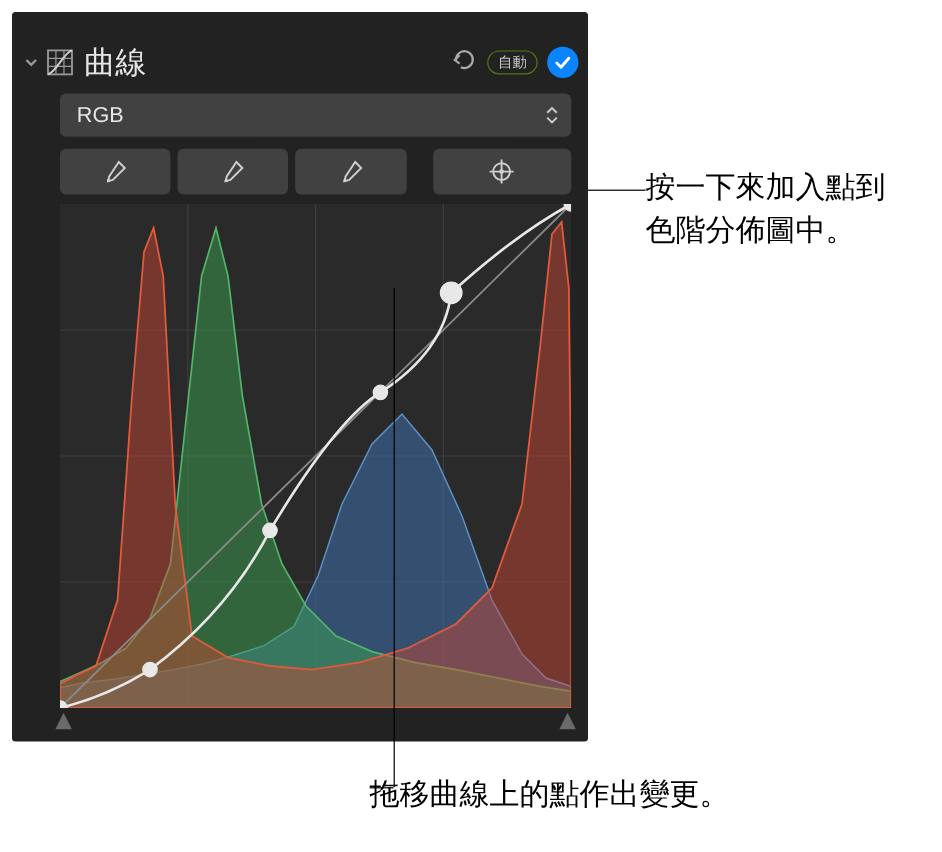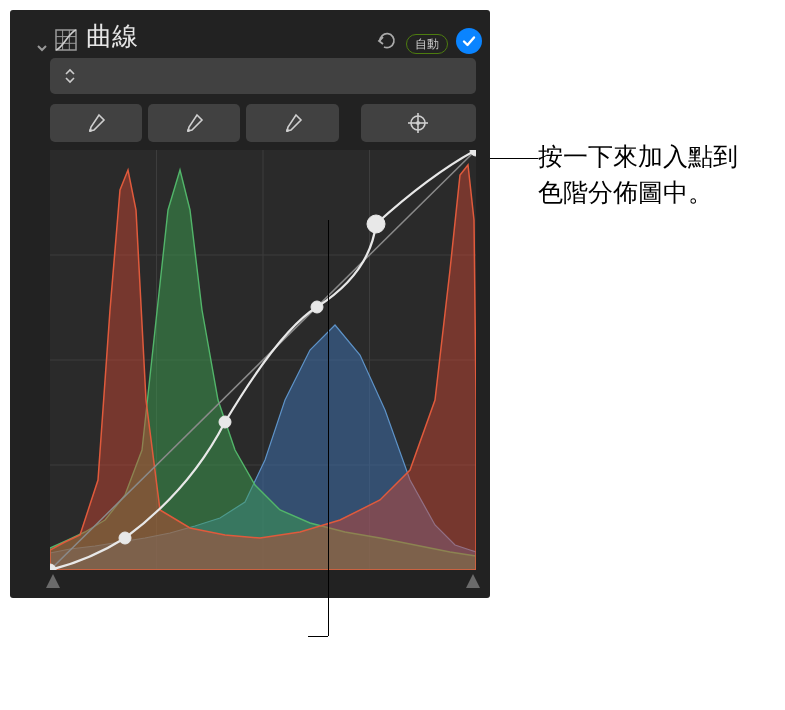--- a/index.html
+++ b/index.html
@@ -15,23 +15,24 @@
     align-items: flex-start;
   }
   .panel {
     width: 480px;
     background: #222222;
     border-radius: 3px;
     padding-bottom: 6px;
   }
   .hdr {
     display: flex;
-    align-items: flex-end;
+    align-items: center;
     height: 44px;
-    padding: 0 8px 0 22px;
+    padding: 0 8px 0 6px;
+    margin-top: 20px;
   }
   .chev {
     width: 20px;
     display:flex;
     justify-content:center;
   }
   .hdr-icon {
     width: 28px;
     height: 28px;
     display:flex;
@@ -175,20 +176,21 @@
       <div class="auto-btn">自動</div>
       <div class="check-btn">
         <svg width="16" height="16" viewBox="0 0 16 16">
             <path d="M3 8.5 L6.5 12 L13 4.5" fill="none" stroke="#fff" stroke-width="2.4" stroke-linecap="round" stroke-linejoin="round"></path>
           </svg>
       </div>
     </div>
 
     <div class="sel-row">
       <div class="select">
+        <span>RGB</span>
         <svg width="12" height="18" viewBox="0 0 12 18">
           <path d="M2 7 L6 3 L10 7" fill="none" stroke="#ccc" stroke-width="1.6"></path>
           <path d="M2 11 L6 15 L10 11" fill="none" stroke="#ccc" stroke-width="1.6"></path>
         </svg>
       </div>
     </div>
 
     <div class="tool-row">
       <div class="tool-btn">
         <svg width="22" height="22" viewBox="0 0 22 22">
@@ -273,13 +275,14 @@
 
     <div class="callout-line" style="left:0; top:148px; width:48px; height:1px;"></div>
     <div class="callout-text" style="left:48px; top:128px; width:220px;">按一下來加入點到色階分佈圖中。</div>
   </div>
 </div>
 
 <div class="bottom-call">
 
   <div class="callout-line" style="left:318px; top:-386px; width:1px; height:416px;"></div>
   <div class="callout-line" style="left:298px; top:30px; width:20px; height:1px;"></div>
+  <div class="callout-text" style="left:298px; top:18px;">拖移曲線上的點作出變更。</div>
 </div>
 
 </body></html>

